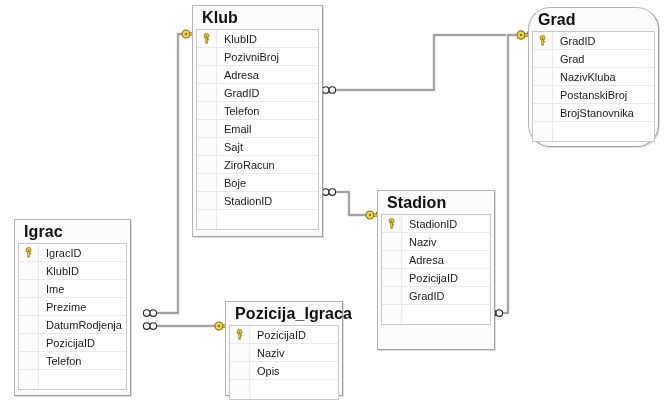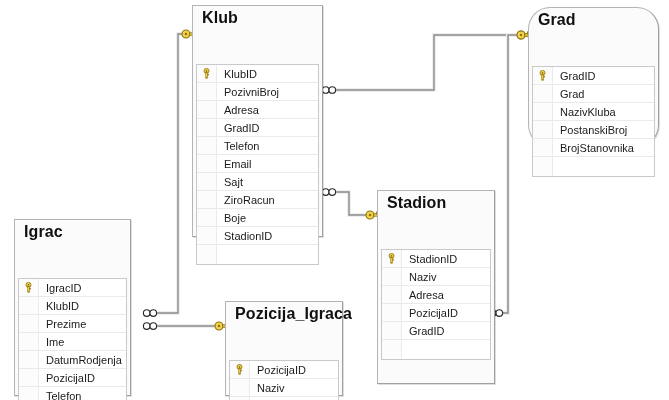--- a/index.html
+++ b/index.html
@@ -49,21 +49,20 @@
     color: #101010;
     padding: 2px 0 4px 6px;
     letter-spacing: 0.1px;
     line-height: 14px;
     white-space: nowrap;
   }
   .grid {
     border: 1px solid #c9c9c9;
     background: #fef9c3;
     box-sizing: border-box;
-    margin-top: 35px;
   }
   .row {
     height: 18px;
     box-sizing: border-box;
     border-bottom: 1px solid #eaeaea;
     display: flex;
     align-items: center;
     background: #ffffff;
   }
   .row:last-child { border-bottom: none; }
@@ -256,21 +255,21 @@
           <div class="row">
             <div class="gutter"></div>
             <div class="col-name">BrojStanovnika</div>
           </div>
           <div class="row filler">
             <div class="gutter"></div>
             <div class="col-name"></div>
           </div>
         </div>
       </div>
-      <div class="table-box" style="left: 377px; top: 190px; width: 118px; height: 194px;">
+      <div class="table-box" style="left: 377px; top: 190px; width: 118px; height: 160px;">
         <div class="table-title">Stadion</div>
         <div class="grid">
           <div class="row">
             <div class="gutter">
               <svg class="key-icon" viewBox="0 0 11 11">
                 <circle cx="5.5" cy="2.9" r="2.5" fill="#f2d24b" stroke="#9c7d13" stroke-width="0.9"></circle>
                 <circle cx="5.5" cy="2.9" r="0.85" fill="#8d7212"></circle>
                 <rect x="4.75" y="4.6" width="1.6" height="5.6" fill="#f2d24b" stroke="#9c7d13" stroke-width="0.7"></rect>
                 <rect x="6.3" y="6.2" width="1.5" height="0.9" fill="#e8c62a" stroke="#9c7d13" stroke-width="0.5"></rect>
               </svg>
@@ -312,25 +311,25 @@
               </svg>
             </div>
             <div class="col-name">IgracID</div>
           </div>
           <div class="row">
             <div class="gutter"></div>
             <div class="col-name">KlubID</div>
           </div>
           <div class="row">
             <div class="gutter"></div>
+            <div class="col-name">Ime</div>
+          </div>
+          <div class="row">
+            <div class="gutter"></div>
             <div class="col-name">Prezime</div>
-          </div>
-          <div class="row">
-            <div class="gutter"></div>
-            <div class="col-name">Ime</div>
           </div>
           <div class="row">
             <div class="gutter"></div>
             <div class="col-name">DatumRodjenja</div>
           </div>
           <div class="row">
             <div class="gutter"></div>
             <div class="col-name">PozicijaID</div>
           </div>
           <div class="row">

